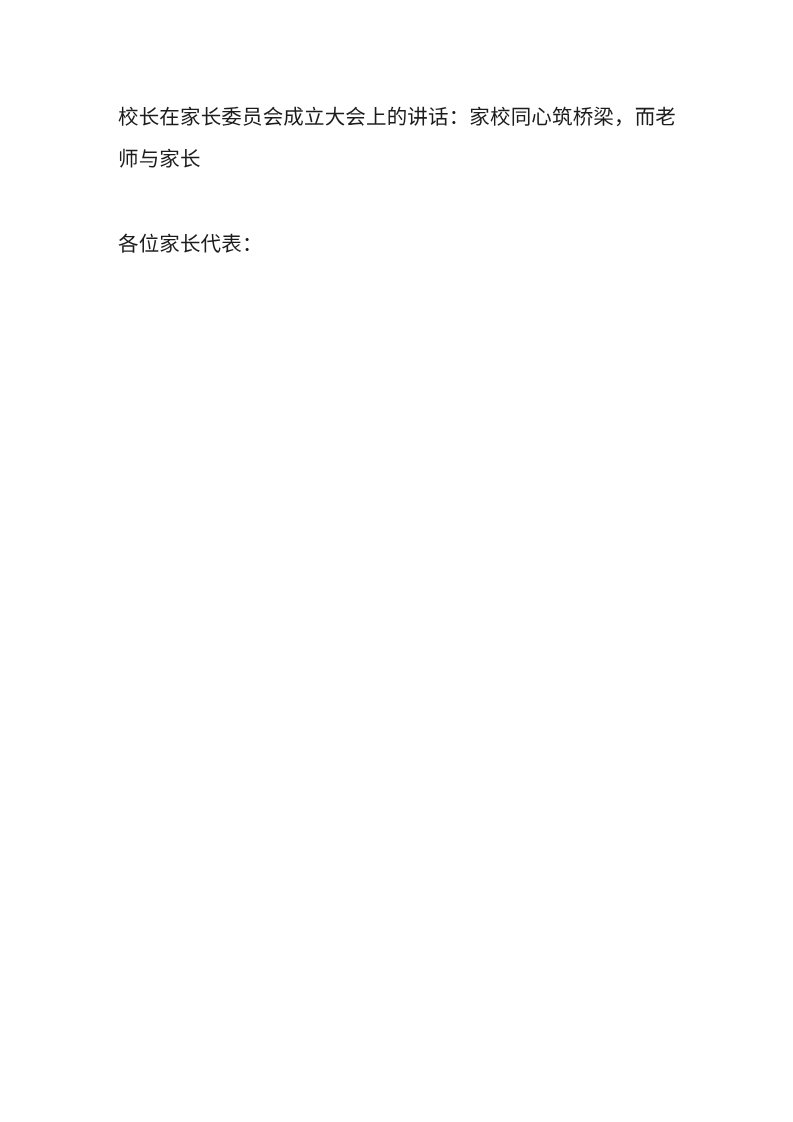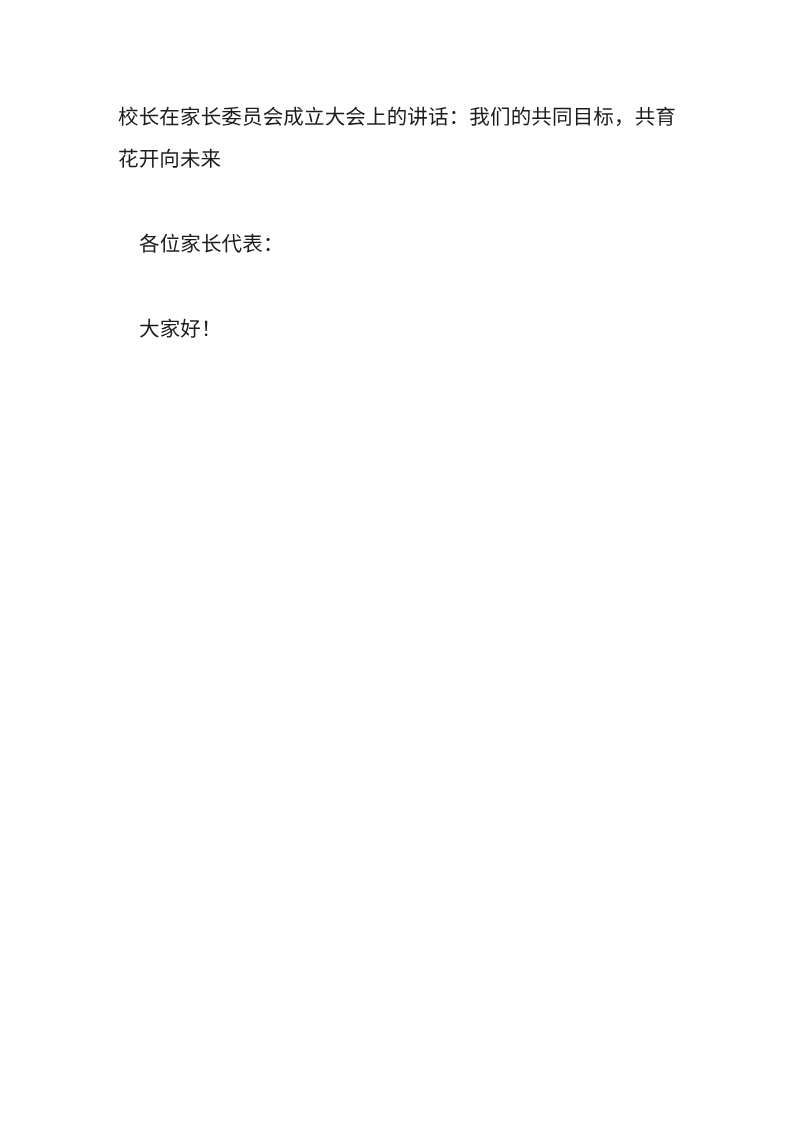--- a/index.html
+++ b/index.html
@@ -31,31 +31,29 @@
     line-height: 42px;
     color: #1c1c1c;
     text-align: justify;
     text-justify: inter-character;
     letter-spacing: 0.15px;
     word-break: break-all;
     font-weight: 400;
   }
   .para + .para {
     margin-top: 43px;
-    margin-left: 21px;
   }
 </style>
 </head>
 <body>
 
 <div class="page">
   <div class="doc-body">
 
-    <p class="para">校长在家长委员会成立大会上的讲话：我们的共同目标，共育花开向未来</p>
+    <p class="para">校长在家长委员会成立大会上的讲话：家校同心筑桥梁，而老师与家长</p>
 
     <p class="para">各位家长代表：</p>
 
-    <p class="para">大家好！</p>
 
 
 
   </div>
 </div>
 
 </body></html>

